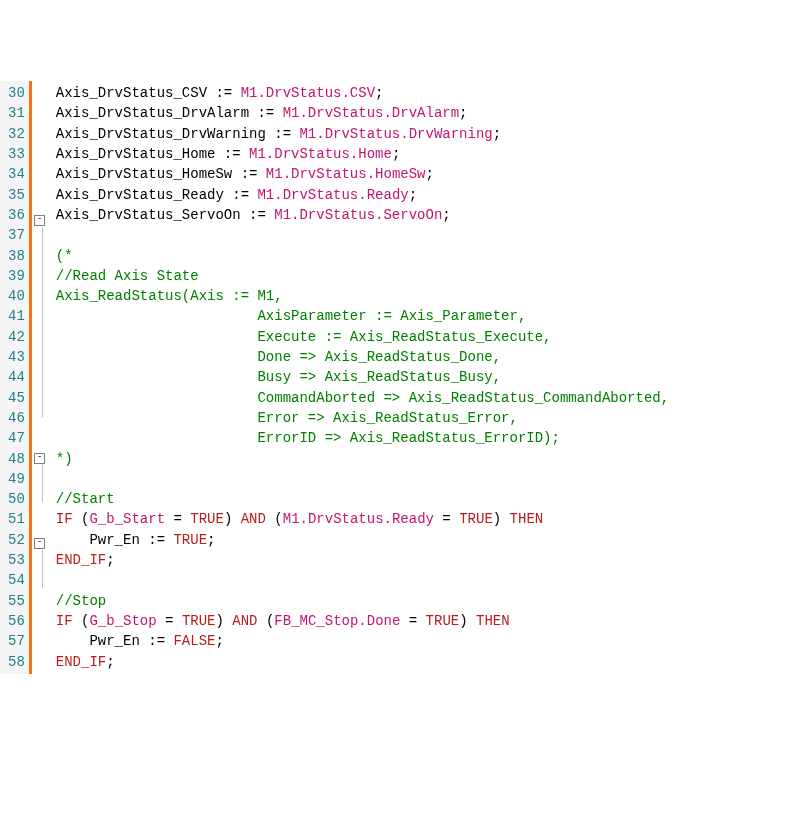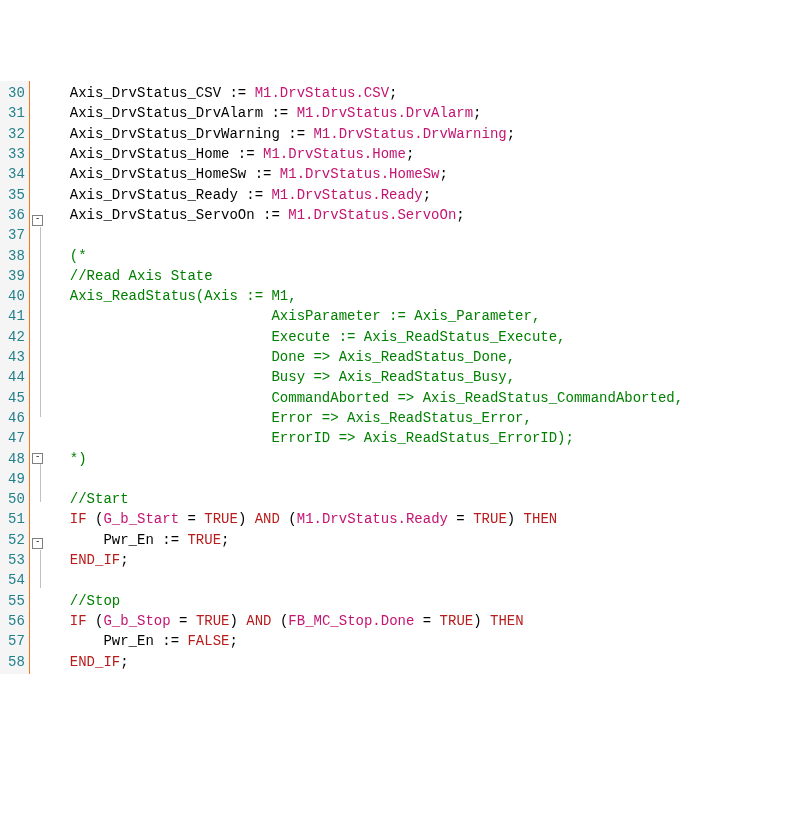--- a/index.html
+++ b/index.html
@@ -15,21 +15,21 @@
   .editor {
     display: flex;
     align-items: flex-start;
   }
   .gutter {
     background: #f5f5f5;
     color: #22808b;
     text-align: right;
     padding: 2px 4px 2px 8px;
     user-select: none;
-    border-right: 1px solid #f97316;
+    border-right: 3px solid #f97316;
   }
   .gutter .ln {
     display: block;
   }
   .fold-col {
     background: #ffffff;
     padding: 2px 4px 2px 2px;
     user-select: none;
     font-size: 11px;
     color: #808080;
@@ -58,21 +58,20 @@
     background: #c0c0c0;
     vertical-align: middle;
     margin-left: 5px;
   }
   .code {
     padding: 2px 0 2px 6px;
   }
   .code .cl {
     display: block;
     min-height: 1em;
-    margin-left: 16px;
   }
   .var { color: #000000; }
   .mem { color: #c41472; }
   .kw  { color: #b91c1c; }
   .cmt { color: #008000; }
 </style>
 </head>
 <body>
 
 

